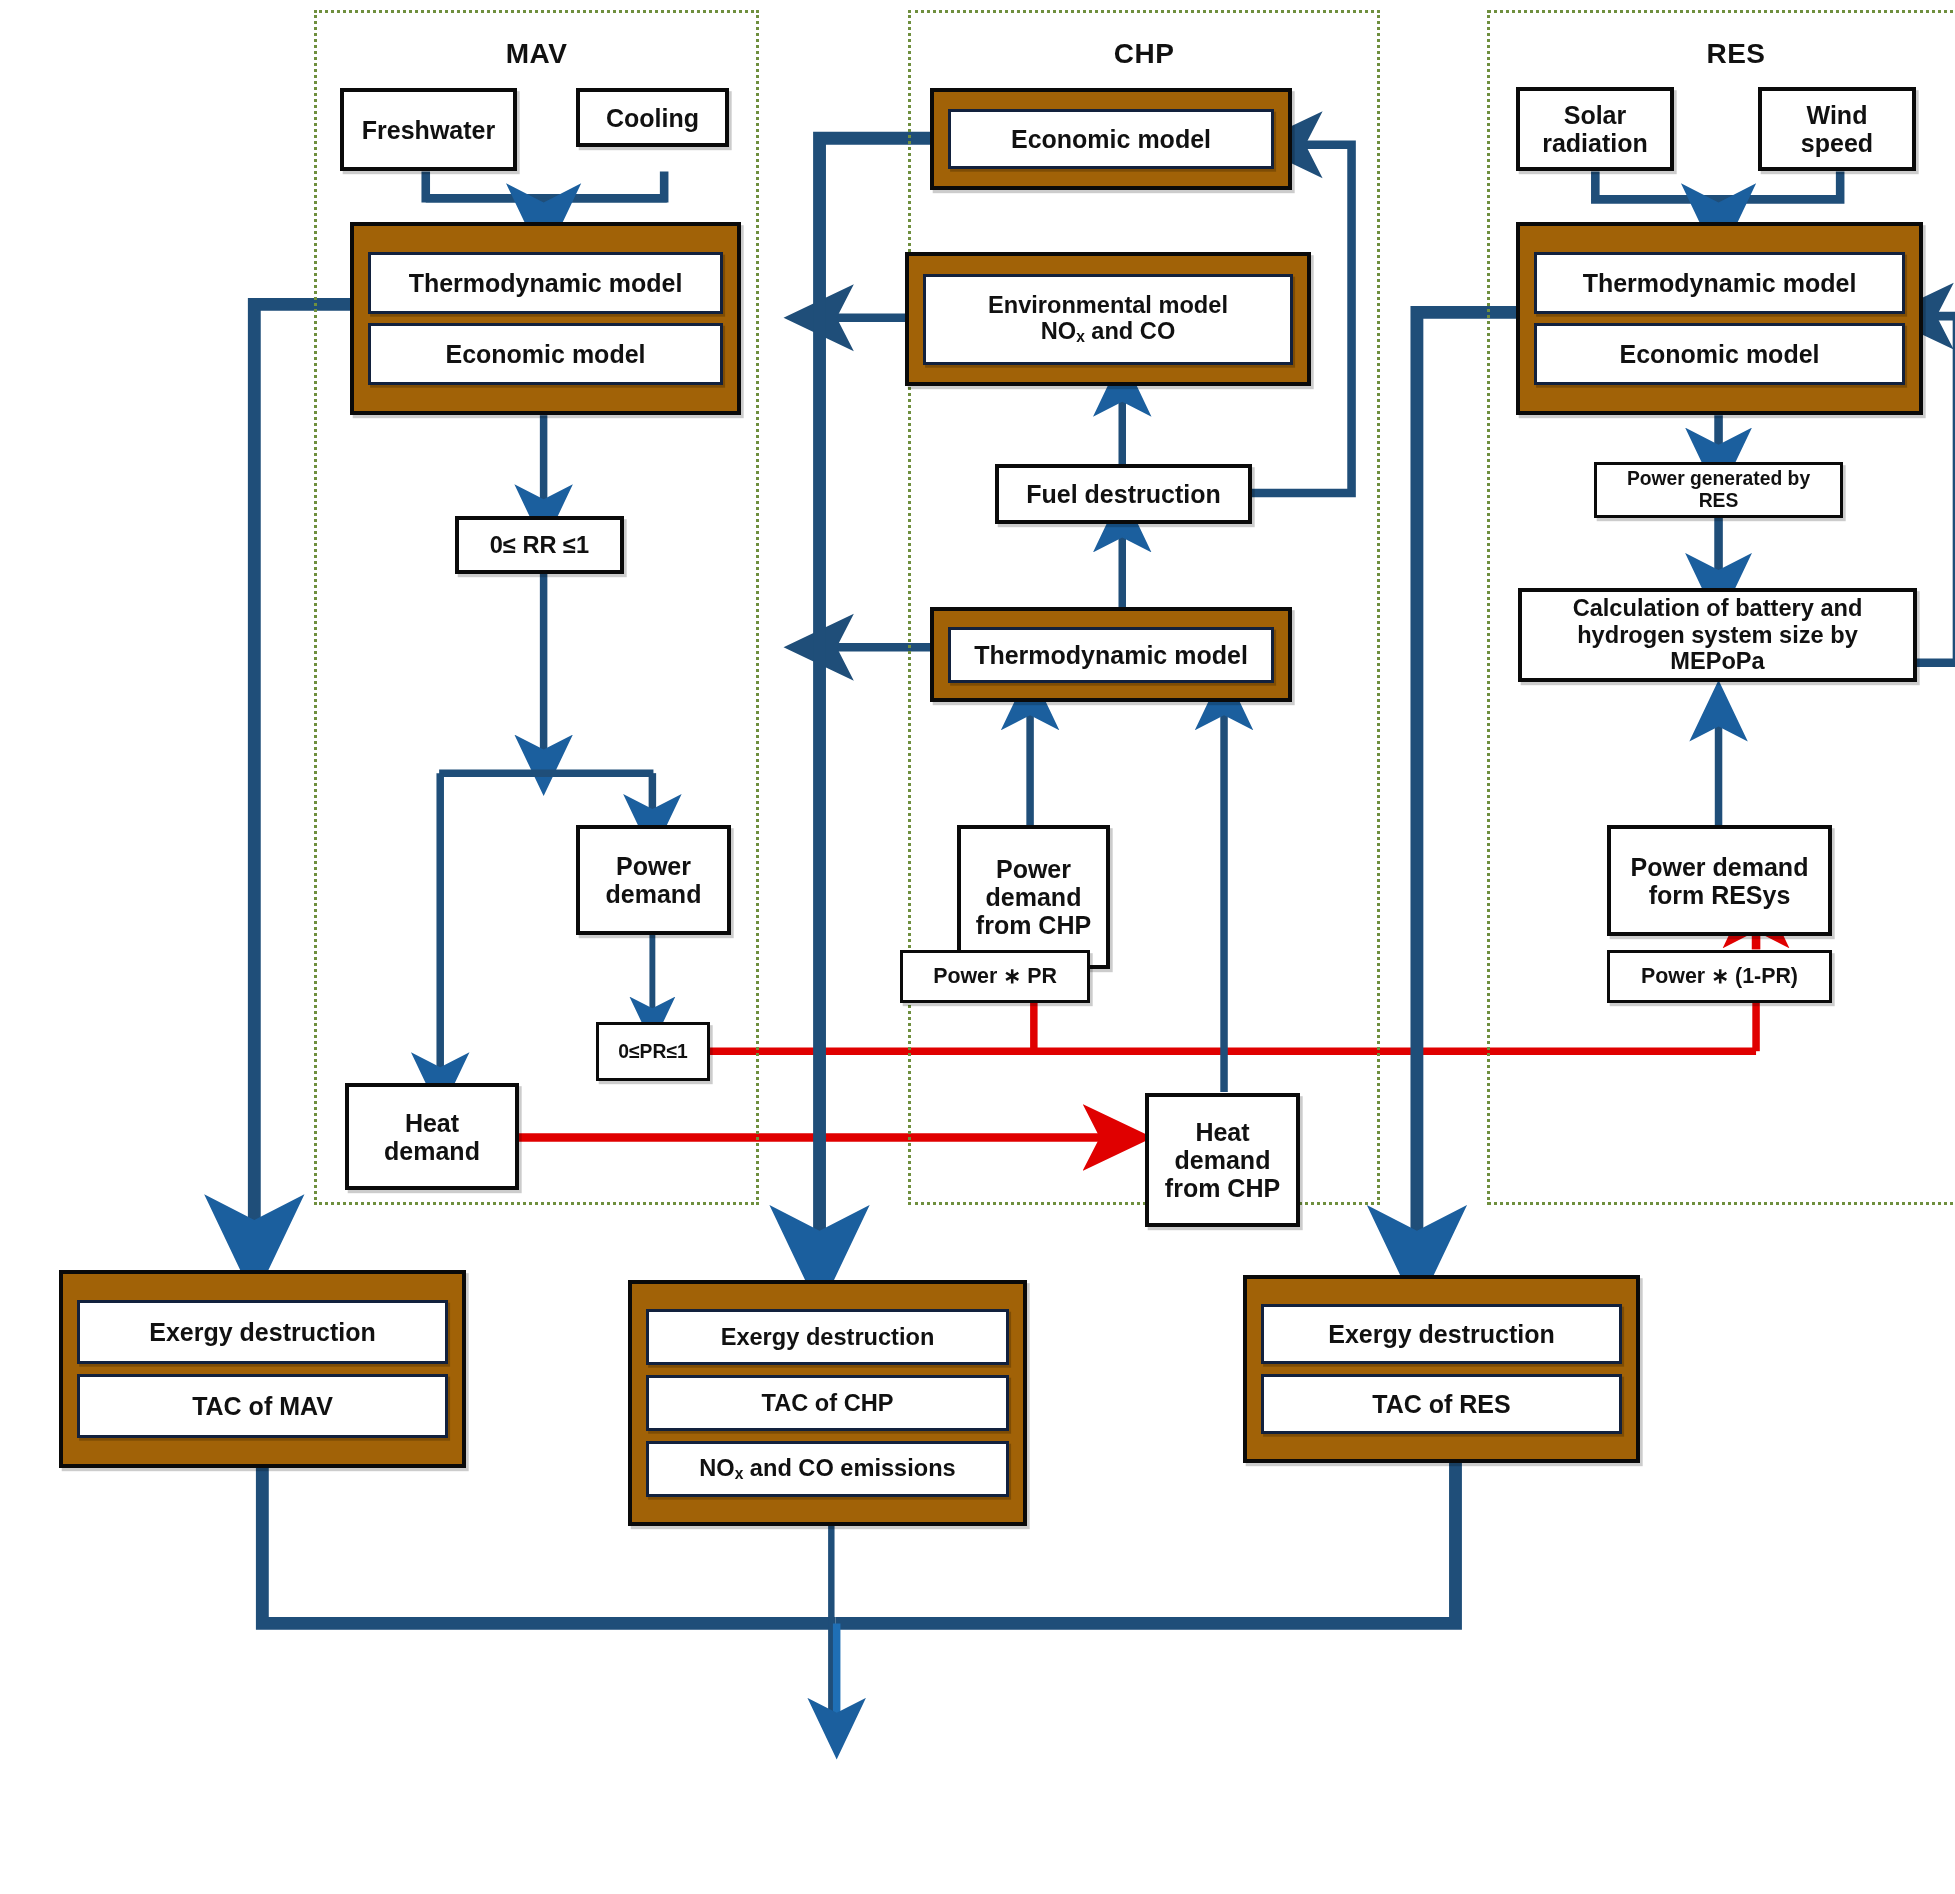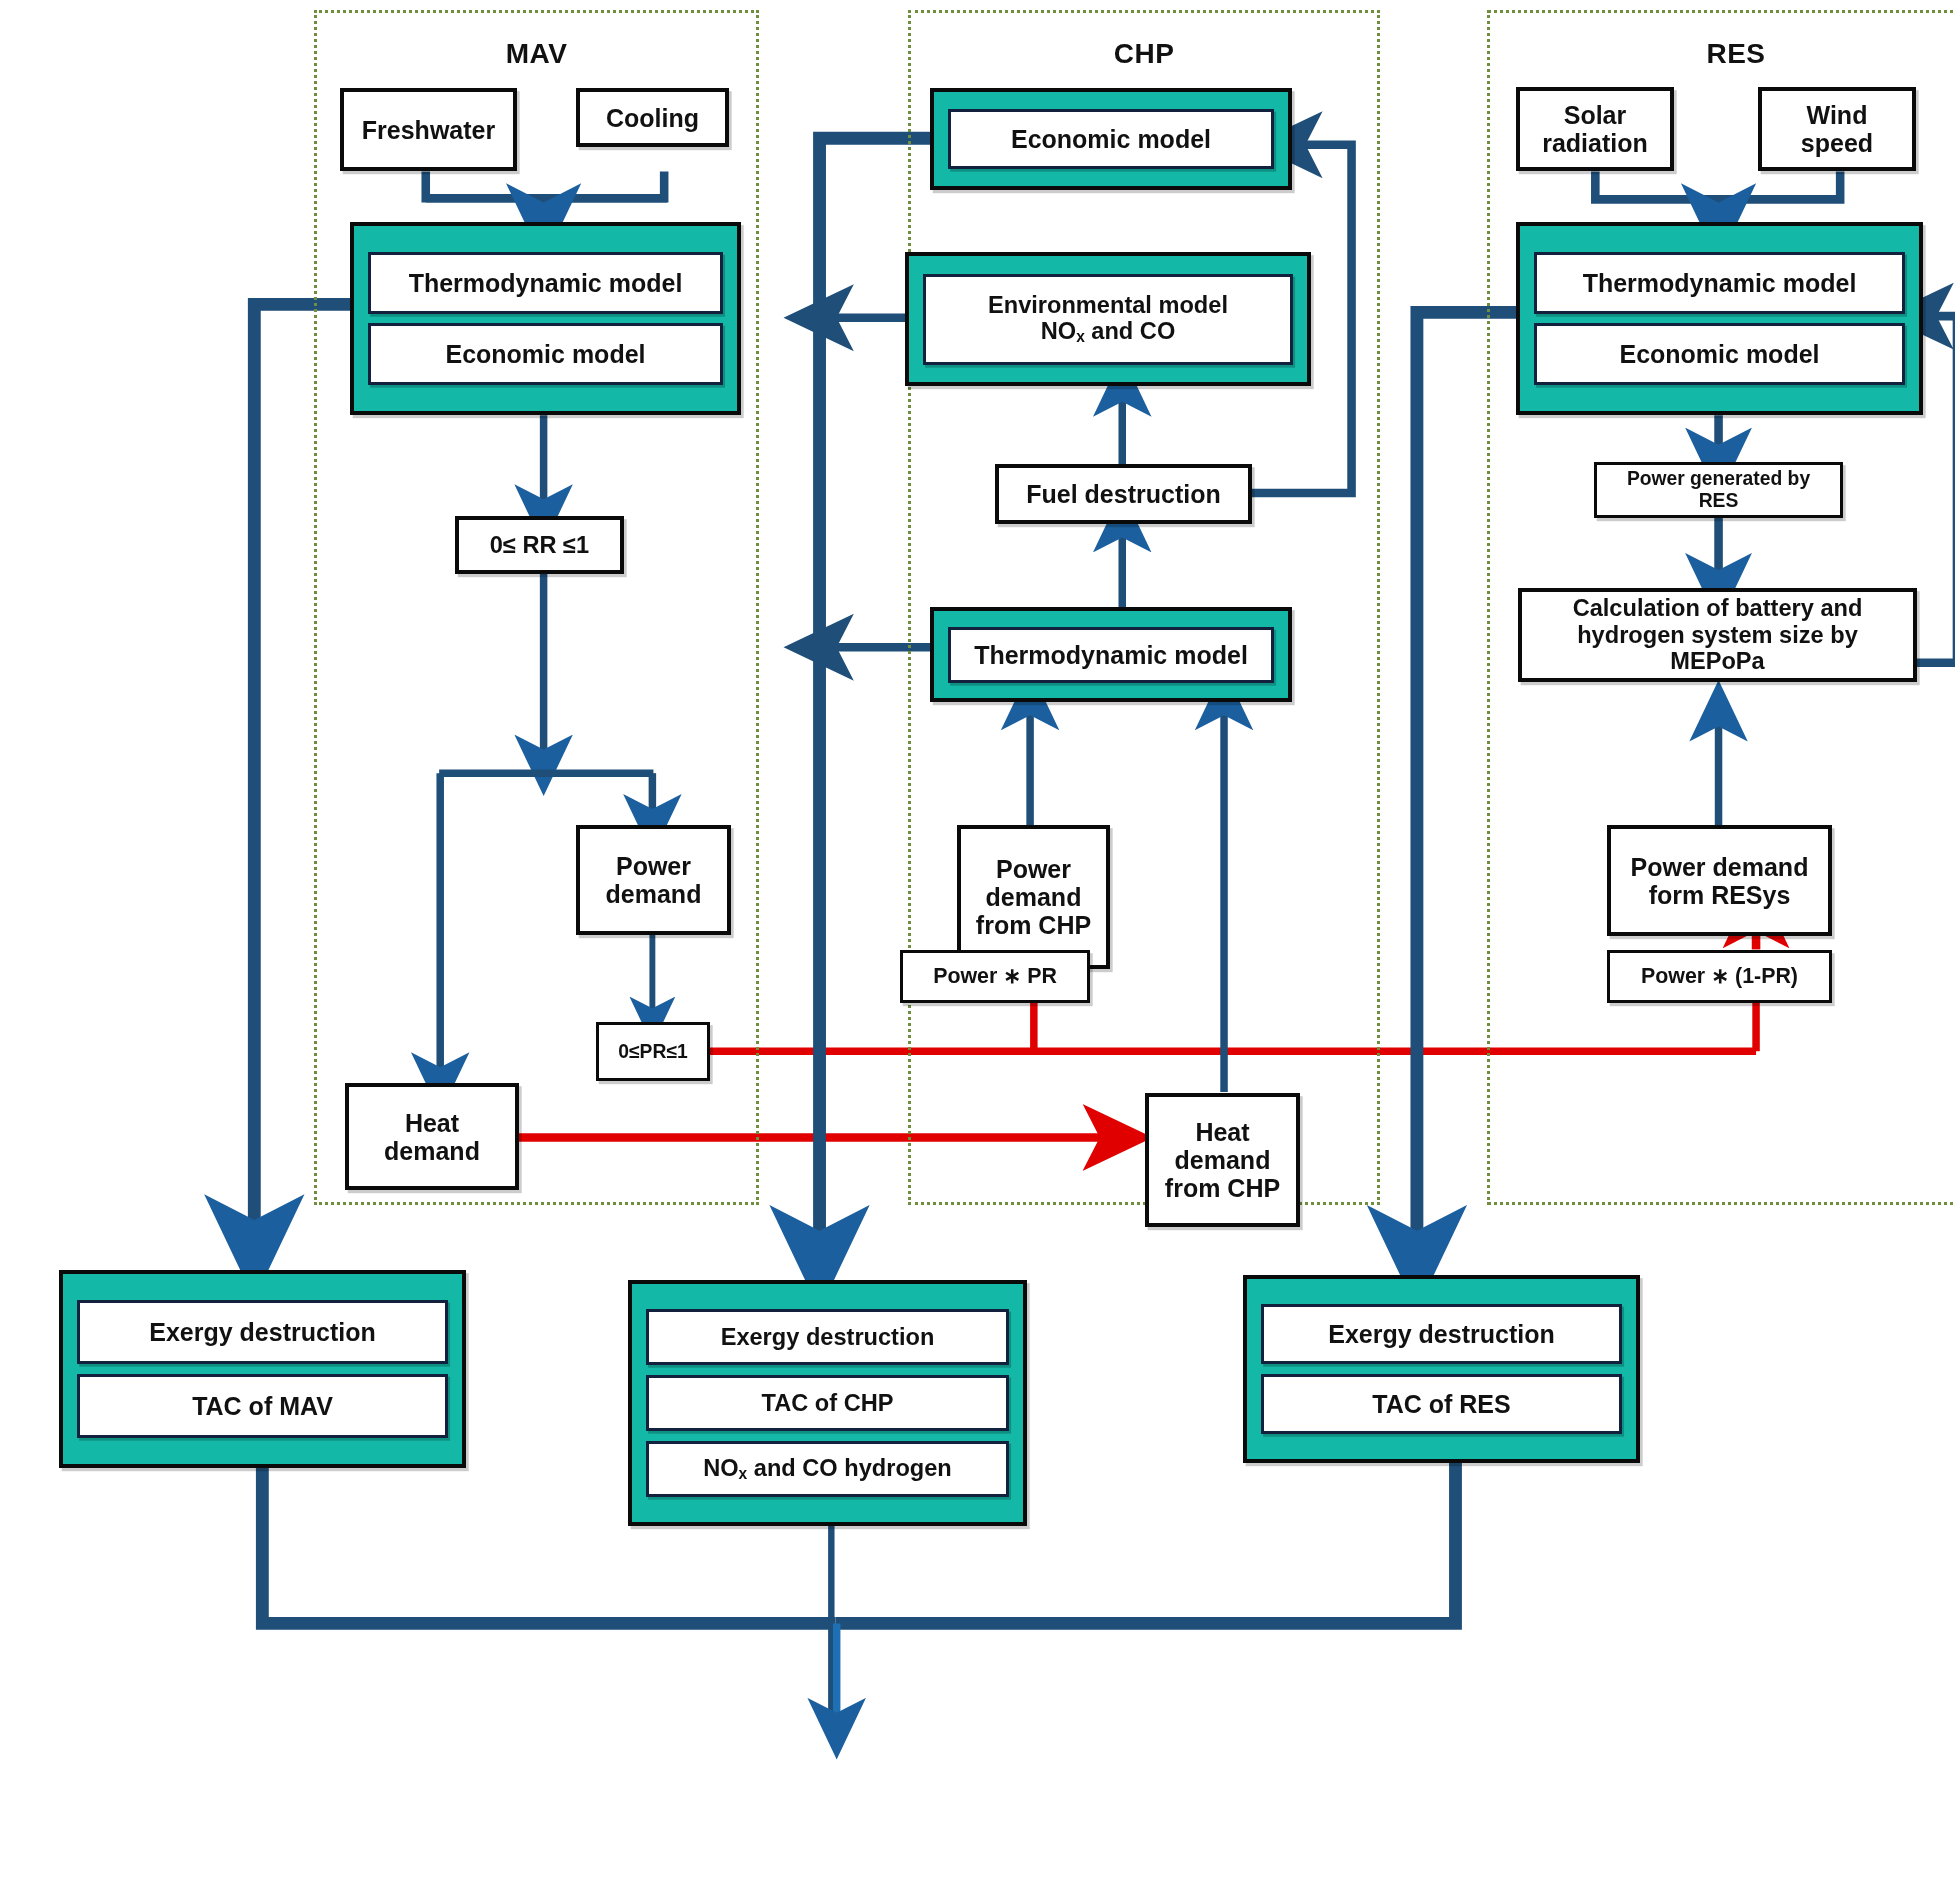--- a/index.html
+++ b/index.html
@@ -37,21 +37,21 @@
     line-height:1.12;
     padding:2.1px 4.3px;
     box-shadow:2.7px 3.2px 0 rgba(0,0,0,.20);
   }
   .nbox.thin{border-width:3.8px;}
 
   
   .cbox{
     position:absolute;
     box-sizing:border-box;
-    background:#14b8a6;
+    background:#a16207;
     border:4.8px solid #0a0a0a;
     display:flex;flex-direction:column;justify-content:center;
     gap:9.6px;
     padding:11.8px 14px;
     box-shadow:2.7px 3.2px 0 rgba(0,0,0,.20);
   }
   .sbox{
     box-sizing:border-box;
     background:#ffffff;
     border:3.8px solid #12213d;
@@ -252,21 +252,21 @@
 
   <div class="cbox" style="left:19px; top:1270px; width:407px; height:198px;">
     <div class="sbox f46" style="height:64px;">Exergy destruction</div>
     <div class="sbox f46" style="height:64px;">TAC of MAV</div>
   </div>
 
   <div class="cbox" style="left:588px; top:1280px; width:399px; height:246px;">
     <div class="sbox f44" style="height:56px;">Exergy destruction</div>
     <div class="sbox f44" style="height:56px;">TAC of CHP</div>
     <div class="sbox f44" style="height:56px;">
-      <span><span>NO</span><span class="sub">x</span><span> and CO hydrogen</span></span>
+      <span><span>NO</span><span class="sub">x</span><span> and CO emissions</span></span>
     </div>
   </div>
 
   <div class="cbox" style="left:1203px; top:1275px; width:397px; height:188px;">
     <div class="sbox f46" style="height:60px;">Exergy destruction</div>
     <div class="sbox f46" style="height:60px;">TAC of RES</div>
   </div>
 
 
 </div>

